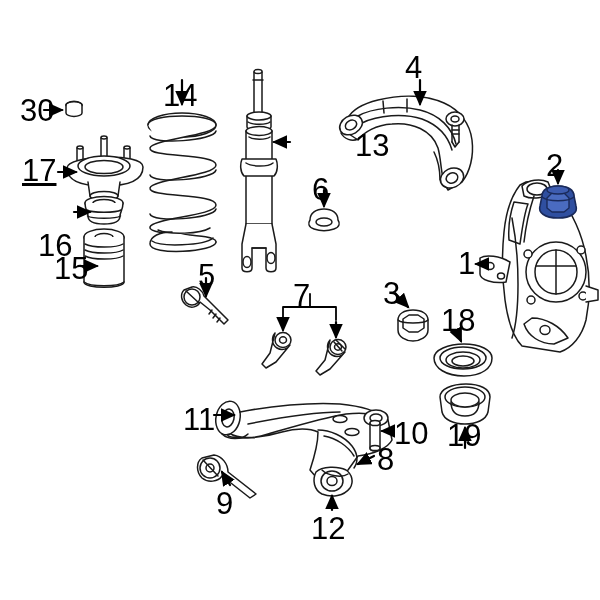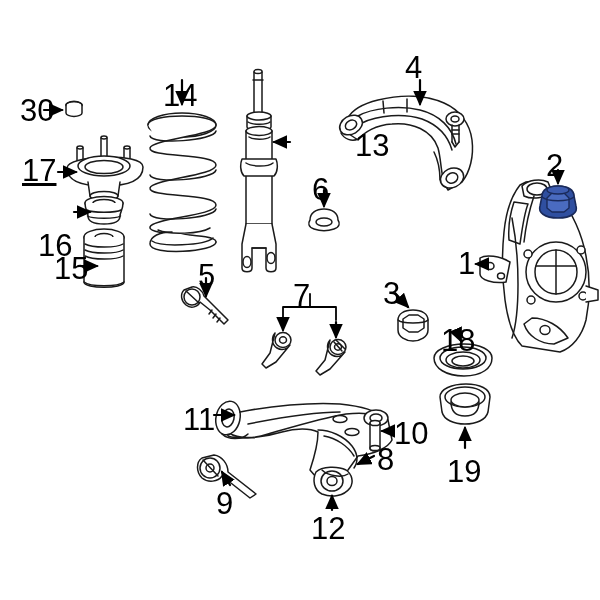--- a/index.html
+++ b/index.html
@@ -301,21 +301,21 @@
   <div class="callout-label" style="left:308px; top:130px;margin-left:47px;">13</div>
   <div class="callout-label" style="left:22px;  top:155px;text-decoration:underline;">17</div>
   <div class="callout-label" style="left:546px; top:150px;">2</div>
   <div class="callout-label" style="left:38px;  top:210px;margin-top:20px;">16</div>
   <div class="callout-label" style="left:312px; top:174px;">6</div>
   <div class="callout-label" style="left:458px; top:248px;">1</div>
   <div class="callout-label" style="left:54px;  top:253px;">15</div>
   <div class="callout-label" style="left:198px; top:260px;">5</div>
   <div class="callout-label" style="left:293px; top:280px;">7</div>
   <div class="callout-label" style="left:383px; top:278px;">3</div>
-  <div class="callout-label" style="left:441px; top:305px;margin-top:20px;">18</div>
+  <div class="callout-label" style="left:441px; top:305px;">18</div>
   <div class="callout-label" style="left:183px; top:404px;text-align:center;">11</div>
   <div class="callout-label" style="left:394px; top:418px;text-align:right;">10</div>
   <div class="callout-label" style="left:377px; top:444px;">8</div>
-  <div class="callout-label" style="left:447px; top:456px;">19</div>
+  <div class="callout-label" style="left:447px; top:420px;">19</div>
   <div class="callout-label" style="left:216px; top:488px;">9</div>
   <div class="callout-label" style="left:311px; top:513px;">12</div>
 
 </div>
 
 </body></html>

